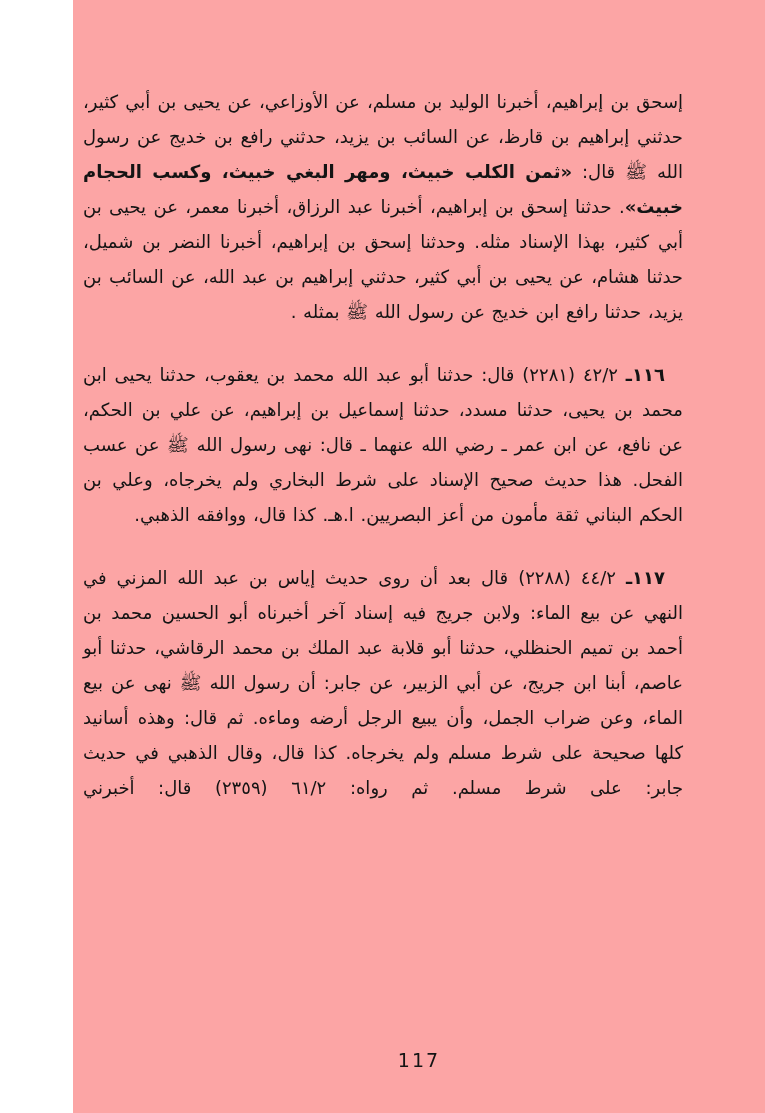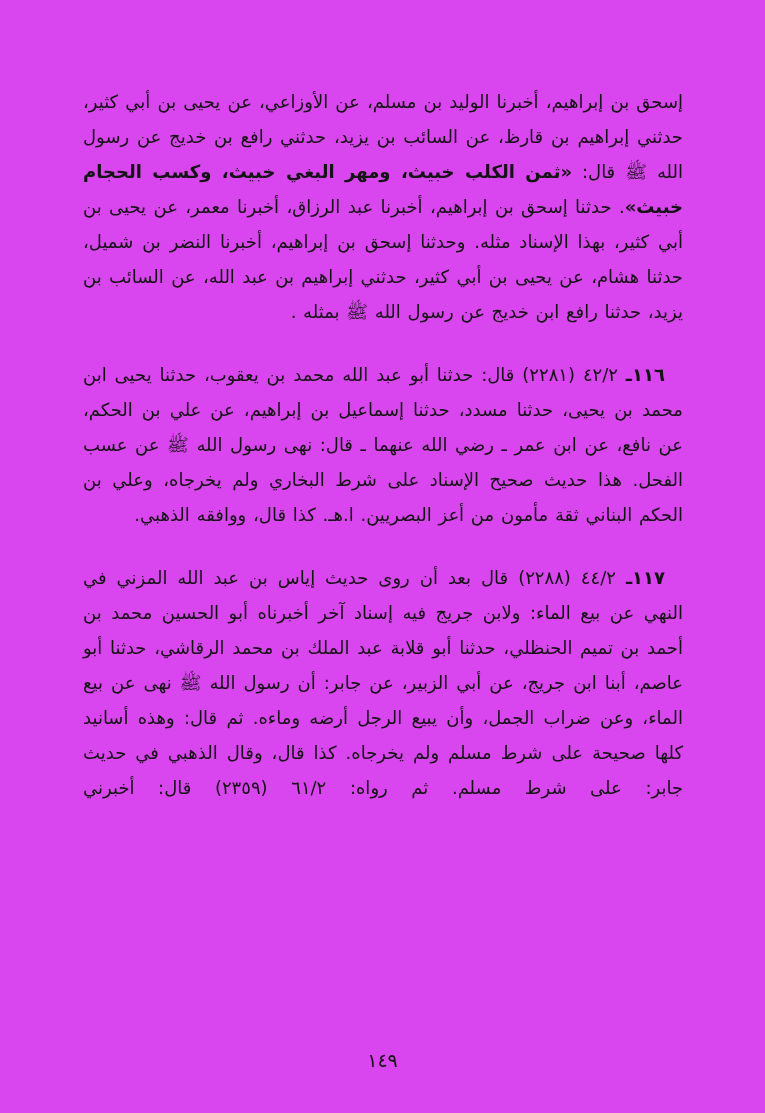--- a/index.html
+++ b/index.html
@@ -5,23 +5,23 @@
   * { margin: 0; padding: 0; box-sizing: border-box; }
   html, body { background: #ffffff; }
   body {
     width: 765px;
     height: 1113px;
     font-family: "DejaVu Sans", sans-serif;
     color: #141414;
   }
   .page {
     position: relative;
-    width: 765px;
+    width: 692px;
     height: 1113px;
-    background: #d946ef;
+    background: #fca5a5;
     overflow: hidden;
   }
   .text-block {
     position: absolute;
     top: 84px;
     right: 82px;
     width: 600px;
     direction: rtl;
     text-align: justify;
     font-size: 18px;
@@ -55,16 +55,16 @@
     <p class="para"><span>إسحق بن إبراهيم، أخبرنا الوليد بن مسلم، عن الأوزاعي، عن يحيى بن أبي كثير، حدثني إبراهيم بن قارظ، عن السائب بن يزيد، حدثني رافع بن خديج عن رسول الله ﷺ قال: </span><span class="bold">«ثمن الكلب خبيث، ومهر البغي خبيث، وكسب الحجام خبيث»</span><span>. حدثنا إسحق بن إبراهيم، أخبرنا عبد الرزاق، أخبرنا معمر، عن يحيى بن أبي كثير، بهذا الإسناد مثله. وحدثنا إسحق بن إبراهيم، أخبرنا النضر بن شميل، حدثنا هشام، عن يحيى بن أبي كثير، حدثني إبراهيم بن عبد الله، عن السائب بن يزيد، حدثنا رافع ابن خديج عن رسول الله ﷺ بمثله .</span></p>
 
     <p class="para indent"><span class="bold">١١٦ـ</span><span> ٤٢/٢ (٢٢٨١) قال: حدثنا أبو عبد الله محمد بن يعقوب، حدثنا يحيى ابن محمد بن يحيى، حدثنا مسدد، حدثنا إسماعيل بن إبراهيم، عن علي بن الحكم، عن نافع، عن ابن عمر ـ رضي الله عنهما ـ قال: نهى رسول الله ﷺ عن عسب الفحل. هذا حديث صحيح الإسناد على شرط البخاري ولم يخرجاه، وعلي بن الحكم البناني ثقة مأمون من أعز البصريين. ا.هـ. كذا قال، ووافقه الذهبي.</span></p>
 
 
     <p class="para indent last-justify"><span class="bold">١١٧ـ</span><span> ٤٤/٢ (٢٢٨٨) قال بعد أن روى حديث إياس بن عبد الله المزني في النهي عن بيع الماء: ولابن جريج فيه إسناد آخر أخبرناه أبو الحسين محمد بن أحمد بن تميم الحنظلي، حدثنا أبو قلابة عبد الملك بن محمد الرقاشي، حدثنا أبو عاصم، أبنا ابن جريج، عن أبي الزبير، عن جابر: أن رسول الله ﷺ نهى عن بيع الماء، وعن ضراب الجمل، وأن يبيع الرجل أرضه وماءه. ثم قال: وهذه أسانيد كلها صحيحة على شرط مسلم ولم يخرجاه. كذا قال، وقال الذهبي في حديث جابر: على شرط مسلم. ثم رواه: ٦١/٢ (٢٣٥٩) قال: أخبرني</span></p>
 
   </main>
 
   <footer class="page-footer">
-    <span class="page-number">١٤٩</span>
+    <span class="page-number">117</span>
   </footer>
 
 </div>
 
 </body></html>

